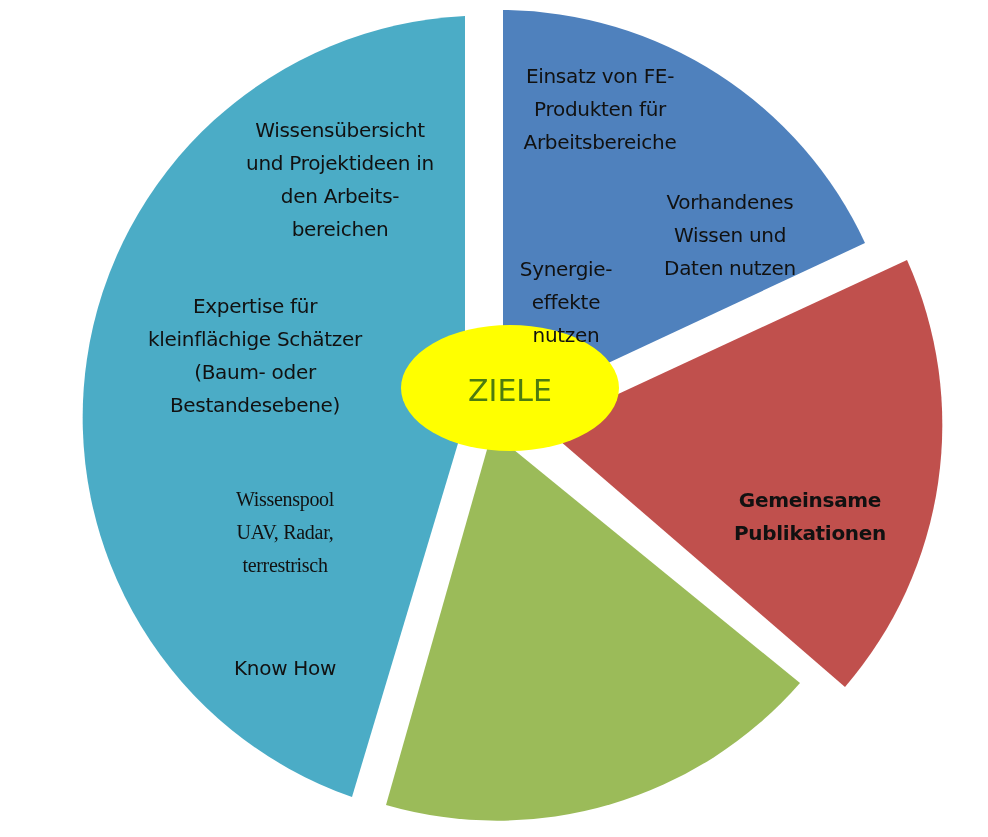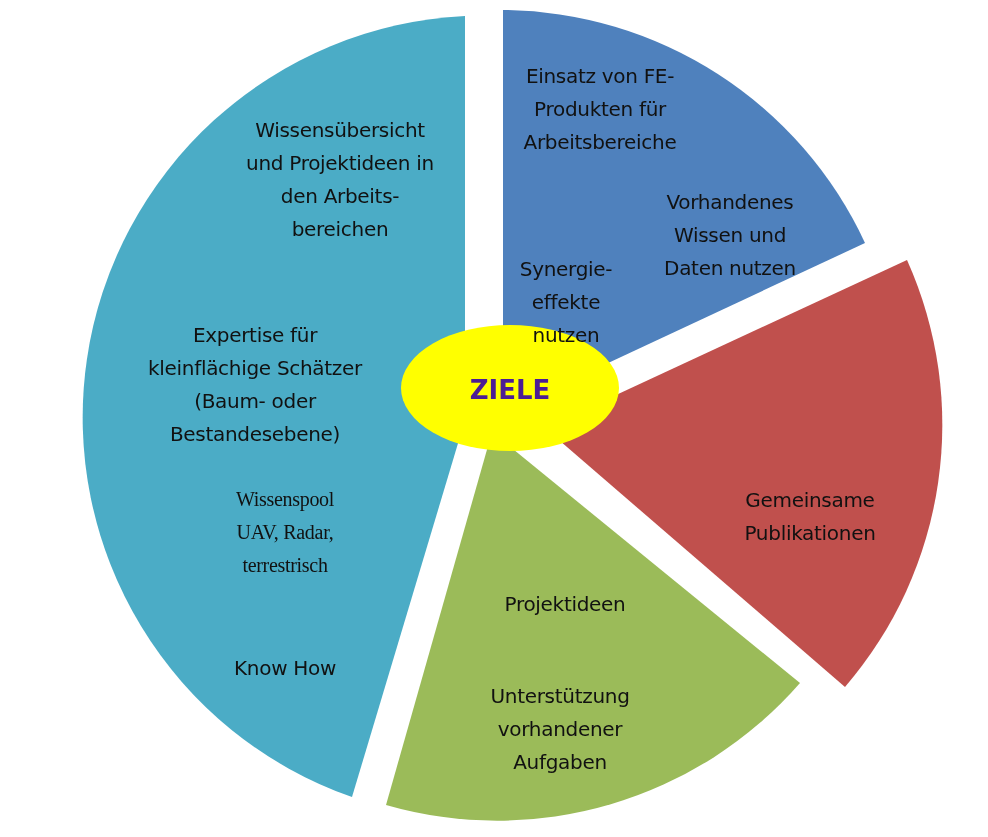--- a/index.html
+++ b/index.html
@@ -4,21 +4,21 @@
 <style>
   html, body { margin: 0; padding: 0; background: #ffffff; }
   body { width: 988px; height: 837px; position: relative; overflow: hidden;
          font-family: "DejaVu Sans", "Liberation Sans", sans-serif; }
   #diagram { position: absolute; left: 0; top: 0; width: 988px; height: 837px; }
   .lbl { position: absolute; text-align: center; color: #111111;
          font-size: 20px; line-height: 33px; white-space: pre-line;
          font-family: "DejaVu Sans", sans-serif; letter-spacing: -0.3px; }
   .center-label { position: absolute; left: 400px; top: 330px; width: 220px; height: 120px;
                   display: flex; align-items: center; justify-content: center;
-                  font-weight: bold; font-size: 26px; color: #4c1d95;
+                  font-weight: normal; font-size: 30px; color: #4d7c0f;
                   font-family: "DejaVu Sans", sans-serif; }
 </style>
 </head>
 <body>
 
 <div id="diagram">
   <svg width="988" height="837" viewBox="0 0 988 837" style="position:absolute;left:0;top:0;">
 
     <path id="seg-teal" d="M 465 420 L 465 16 A 402 402 0 0 0 352 797 Z" fill="#4BACC6"></path>
 
@@ -30,39 +30,35 @@
 
     <ellipse cx="510" cy="388" rx="109" ry="63" fill="#FFFF00"></ellipse>
   </svg>
 
   <div class="center-label">ZIELE</div>
 
   <div class="lbl" style="left:205px; top:114px; width:270px;">Wissensübersicht
 und Projektideen in
 den Arbeits-
 bereichen</div>
-  <div class="lbl" style="left:100px; top:290px; width:310px;margin-top:29px;">Expertise für
+  <div class="lbl" style="left:100px; top:290px; width:310px;">Expertise für
 kleinflächige Schätzer
 (Baum- oder
 Bestandesebene)</div>
   <div class="lbl" style="left:160px; top:483px; width:250px;font-family:Liberation Serif, serif;">Wissenspool
 UAV, Radar,
 terrestrisch</div>
   <div class="lbl" style="left:160px; top:652px; width:250px;">Know How</div>
 
   <div class="lbl" style="left:490px; top:60px; width:220px;">Einsatz von FE-
 Produkten für
 Arbeitsbereiche</div>
   <div class="lbl" style="left:630px; top:186px; width:200px;">Vorhandenes
 Wissen und
 Daten nutzen</div>
   <div class="lbl" style="left:496px; top:207px; width:140px;margin-top:46px;">Synergie-
 effekte
 nutzen</div>
 
-  <div class="lbl" style="left:700px; top:484px; width:220px;">Gemeinsame
+  <div class="lbl" style="left:700px; top:484px; width:220px;font-weight:bold;">Gemeinsame
 Publikationen</div>
 
-  <div class="lbl" style="left:455px; top:588px; width:220px;">Projektideen</div>
-  <div class="lbl" style="left:445px; top:680px; width:230px;">Unterstützung
-vorhandener
-Aufgaben</div>
 </div>
 
 </body></html>

